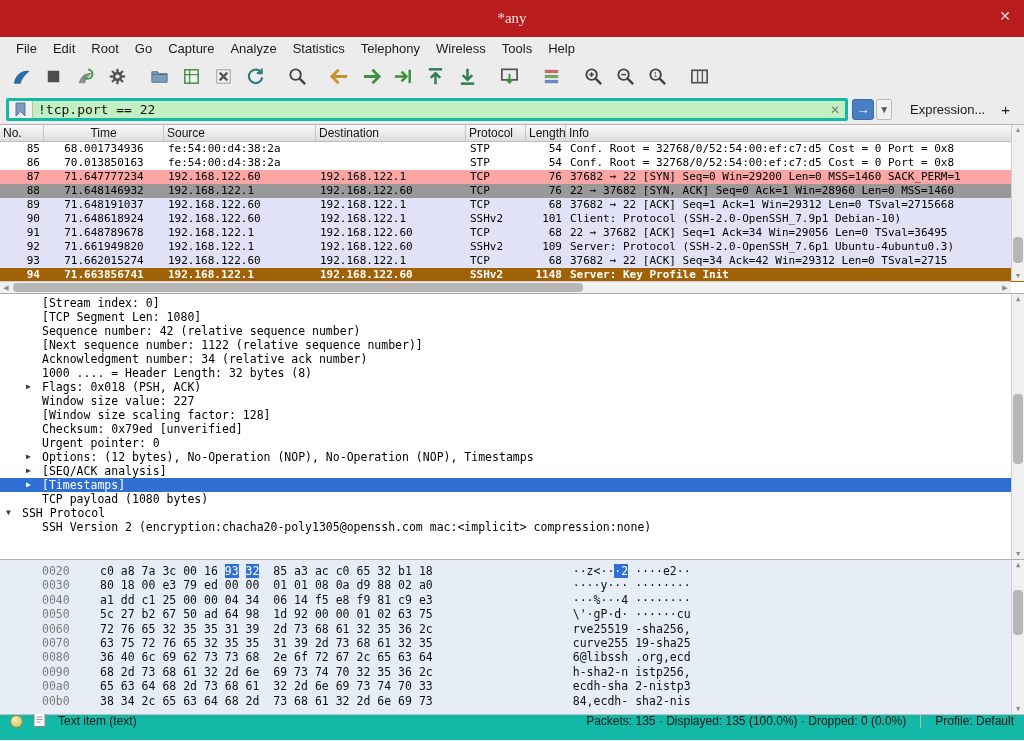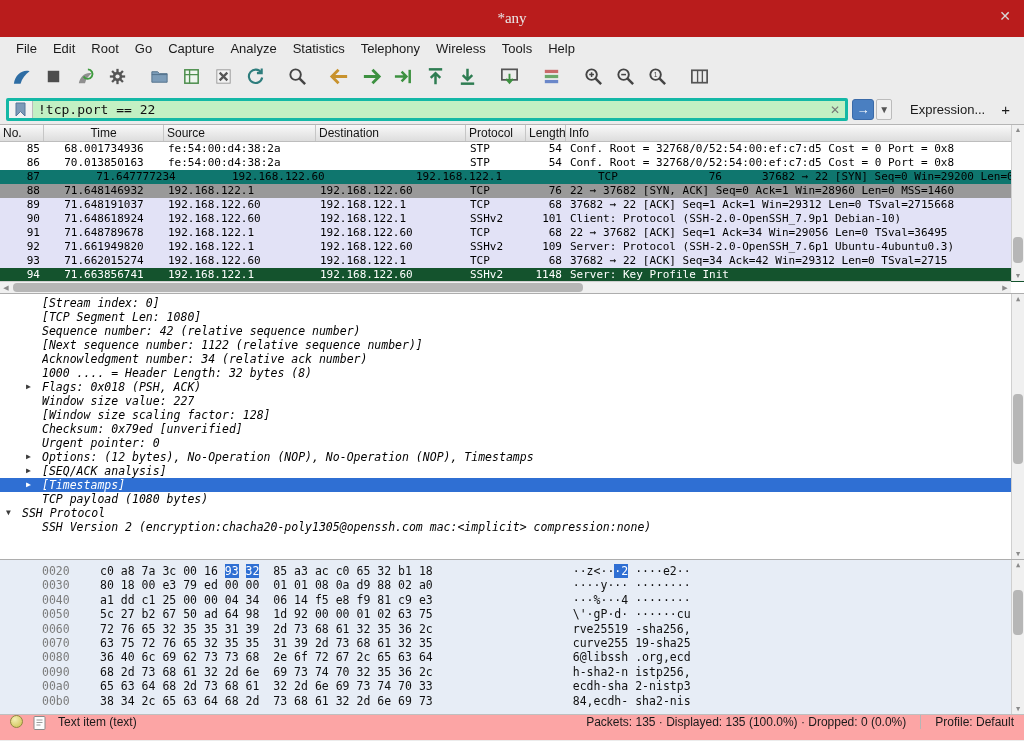--- a/index.html
+++ b/index.html
@@ -44,55 +44,55 @@
   .col-no{width:44px;text-align:right;}
   .col-time{width:120px;text-align:center;}
   .col-source{width:152px;}
   .col-destination{width:150px;}
   .col-protocol{width:60px;}
   .col-length{width:40px;text-align:right;}
   .col-info{flex:1;}
   .pl-header .col-no,.pl-header .col-time{text-align:left;}
   .pl-header .col-time{text-align:center;}
   .row-stp{background:#ffffff;}
-  .row-syn{background:#0f766e;gap:32px;}
+  .row-syn{background:#fca5a5;}
   .row-syn2{background:#999999;}
   .row-tcp{background:#e2e2f6;}
-  .row-selected{background:#14532d;color:#ffffff;}
+  .row-selected{background:#a16207;color:#ffffff;font-weight:bold;}
 
   
   .vscroll{position:absolute;top:0;right:0;width:13px;background:#f0f0f0;border-left:1px solid #cfcfcf;}
   .vthumb{position:absolute;left:1px;right:1px;background:#b6b6b6;border-radius:4px;}
   .varrow{position:absolute;left:0;width:12px;height:10px;color:#8a8a8a;font-size:7px;text-align:center;line-height:10px;}
   .hscroll{position:absolute;left:0;bottom:0;height:12px;background:#f0f0f0;border-top:1px solid #cfcfcf;}
   .hthumb{position:absolute;top:1px;bottom:1px;background:#b6b6b6;border-radius:4px;}
   .harrow{position:absolute;top:0;height:11px;width:12px;color:#8a8a8a;font-size:7px;text-align:center;line-height:11px;}
 
   
   .details{height:266px;flex:none;background:#fff;border-top:1px solid #adadad;overflow:hidden;position:relative;
-    font-family:"DejaVu Sans Mono",monospace;font-size:11.5px;padding-top:2px;font-style:italic;}
+    font-family:"DejaVu Sans Mono",monospace;font-size:11.5px;padding-top:2px;}
   .dt-line{height:14px;line-height:14px;display:flex;white-space:nowrap;}
   .dt-line.lvl2{padding-left:26px;}
   .dt-line.lvl1{padding-left:6px;}
   .expander{width:16px;flex:none;font-size:8px;color:#3c3c3c;}
   .dt-text{overflow:hidden;}
   .dt-line.selected{background:#2f6fd3;color:#fff;}
   .dt-line.selected .expander{color:#fff;}
 
   
   .hexpane{height:155px;flex:none;background:#e7edf6;border-top:1px solid #adadad;overflow:hidden;position:relative;
     font-family:"DejaVu Sans Mono",monospace;font-size:11.5px;padding:4px 0 0 10px;}
   .hx-line{height:14.4px;line-height:14.4px;display:flex;white-space:pre;}
   .hx-off{color:#7c7c7c;width:34px;flex:none;margin-left:32px;}
   .hx-bytes{margin-left:24px;flex:none;color:#101010;}
   .hx-ascii{margin-left:140px;color:#101010;}
   .hl{background:#2f6fd3;color:#fff;}
 
   
-  .statusbar{height:26px;flex:none;display:flex;align-items:flex-start;background:#fca5a5;border-top:1px solid #bfbfbf;font-size:12px;color:#1a1a1a;padding:0 10px;}
+  .statusbar{height:26px;flex:none;display:flex;align-items:flex-end;background:#14b8a6;border-top:1px solid #bfbfbf;font-size:12px;color:#1a1a1a;padding:12px 10px;}
   .sb-led{width:13px;height:13px;border-radius:50%;flex:none;background:radial-gradient(circle at 35% 30%,#f4eeb4,#ccc04c);border:1px solid #8f8640;}
   .sb-note{width:16px;height:16px;flex:none;margin-left:9px;}
   .sb-field{margin-left:10px;white-space:nowrap;}
   .sb-right{margin-left:auto;display:flex;align-items:center;}
   .sb-counts{padding-right:14px;white-space:nowrap;}
   .sb-profile{border-left:1px solid #b5b5b5;padding-left:14px;white-space:nowrap;}
 </style>
 </head>
 <body>
 

